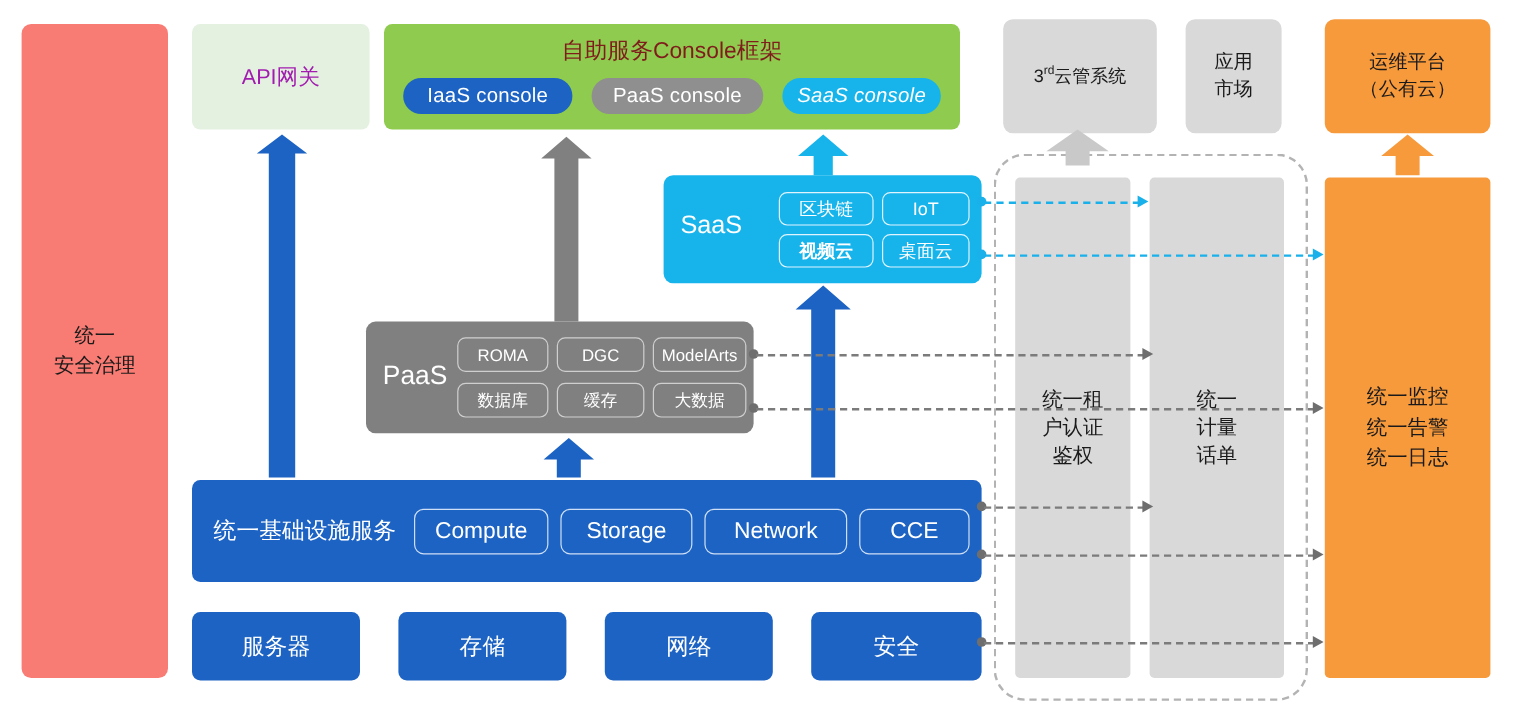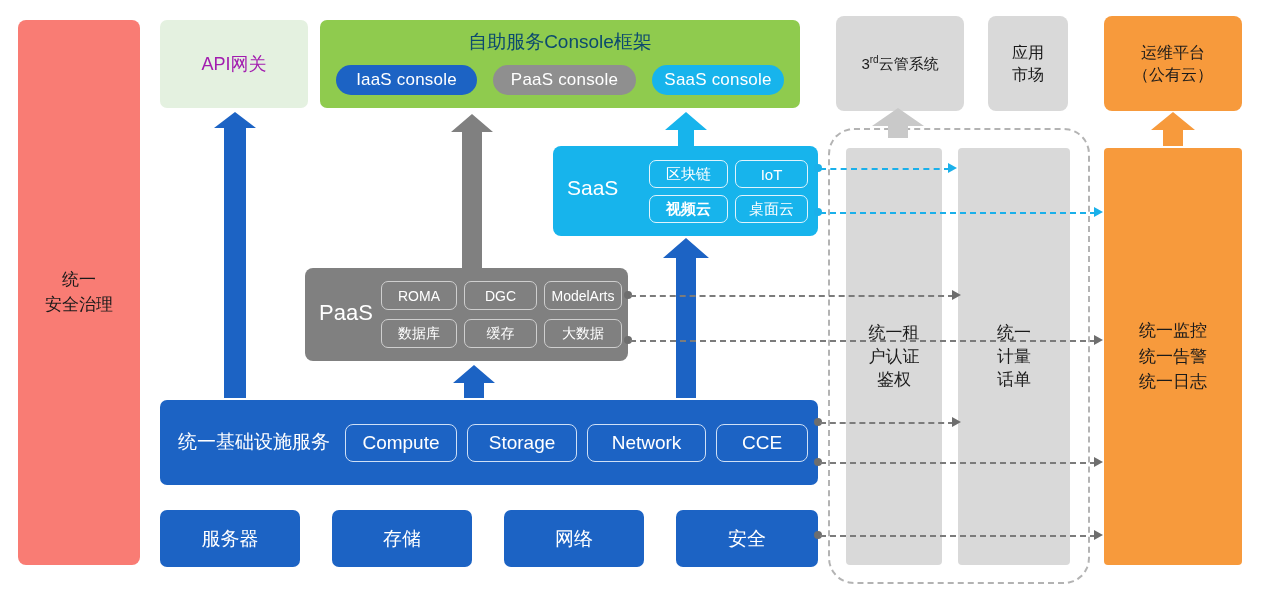--- a/index.html
+++ b/index.html
@@ -27,30 +27,30 @@
   }
 
   
   #console{
     left:320px;top:20px;width:480px;height:88px;
     background:#8fcb4e;border-radius:7px;
     display:block;
   }
   #console .ttl{
     position:absolute;left:0;right:0;top:9px;
-    text-align:center;font-size:19px;color:#0c4a6e;
+    text-align:center;font-size:19px;color:#7f1d1d;
   }
   .chip{
     position:absolute;top:45px;height:30px;border-radius:15px;
     display:flex;align-items:center;justify-content:center;
     color:#fff;font-size:17px;letter-spacing:.2px;
   }
   #chip-iaas{left:16px;width:141px;background:#1c63c4;}
   #chip-paas{left:173px;width:143px;background:#8f8f8f;}
-  #chip-saas{left:332px;width:132px;background:#17b4ec;}
+  #chip-saas{left:332px;width:132px;background:#17b4ec;font-style:italic;}
 
   
   #third{
     left:836px;top:16px;width:128px;height:95px;
     background:#d9d9d9;border-radius:8px;color:#1a1a1a;font-size:15px;
   }
   #third sup{font-size:10px;vertical-align:super;}
   #market{
     left:988px;top:16px;width:80px;height:95px;
     background:#d9d9d9;border-radius:8px;color:#1a1a1a;font-size:16px;line-height:1.35;

